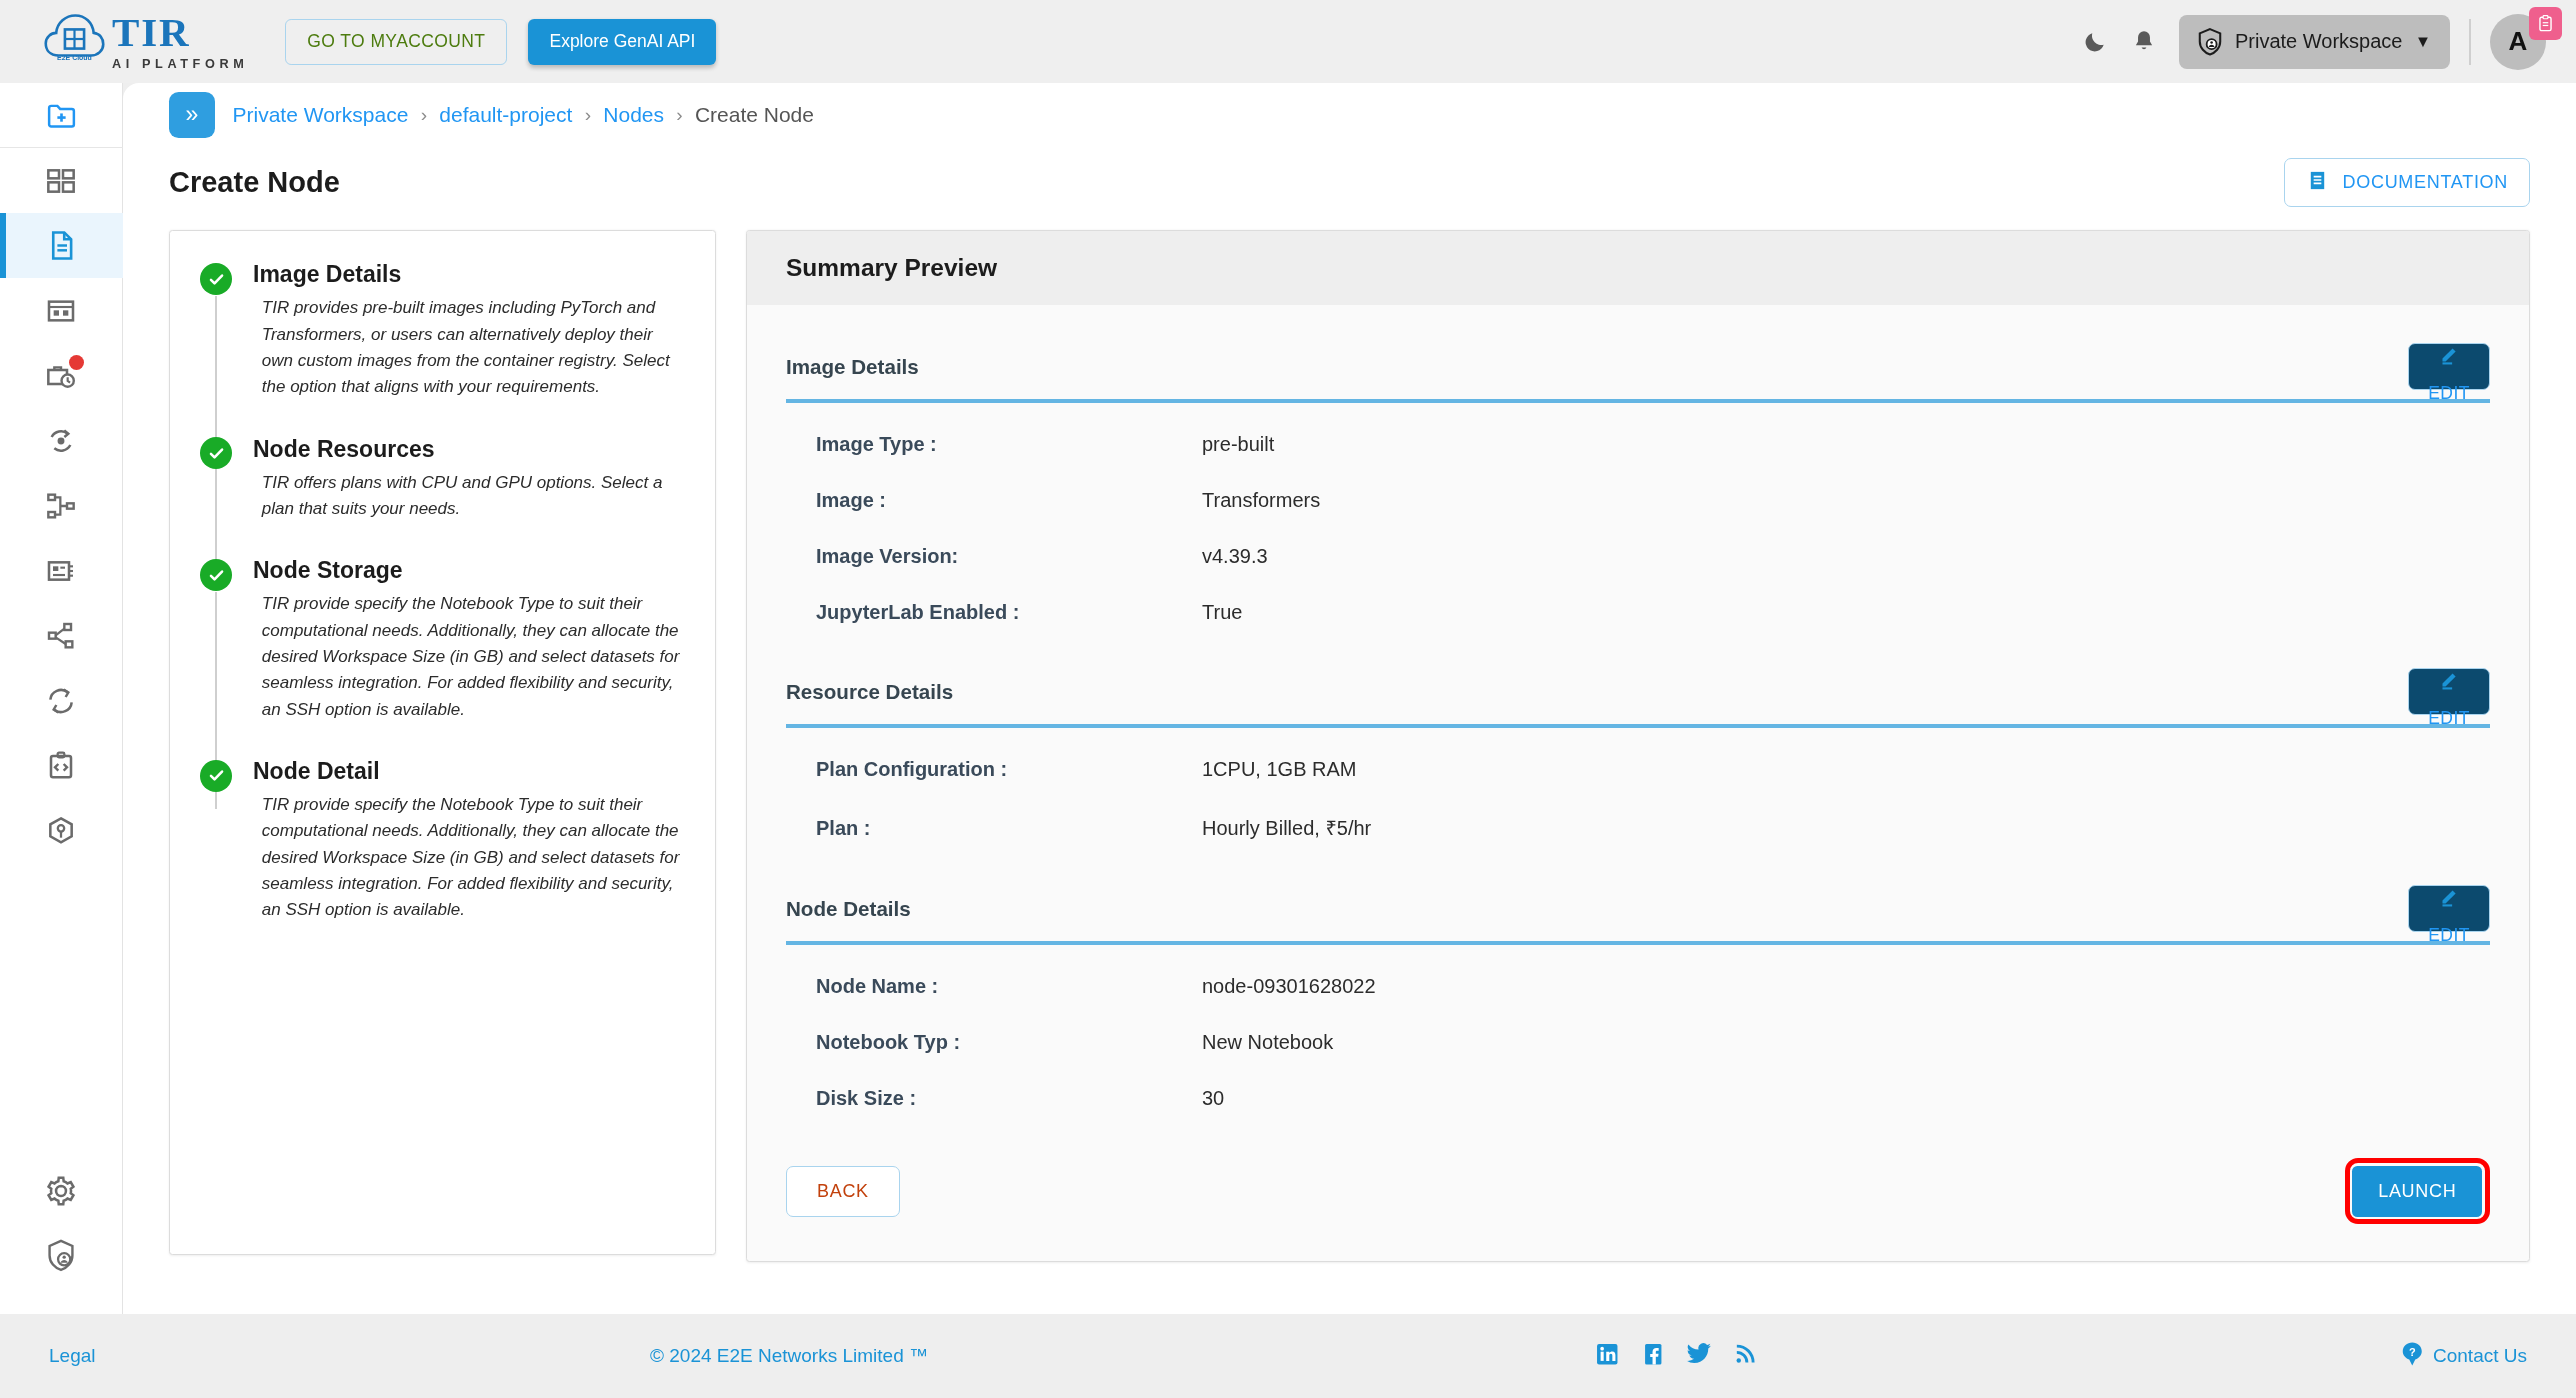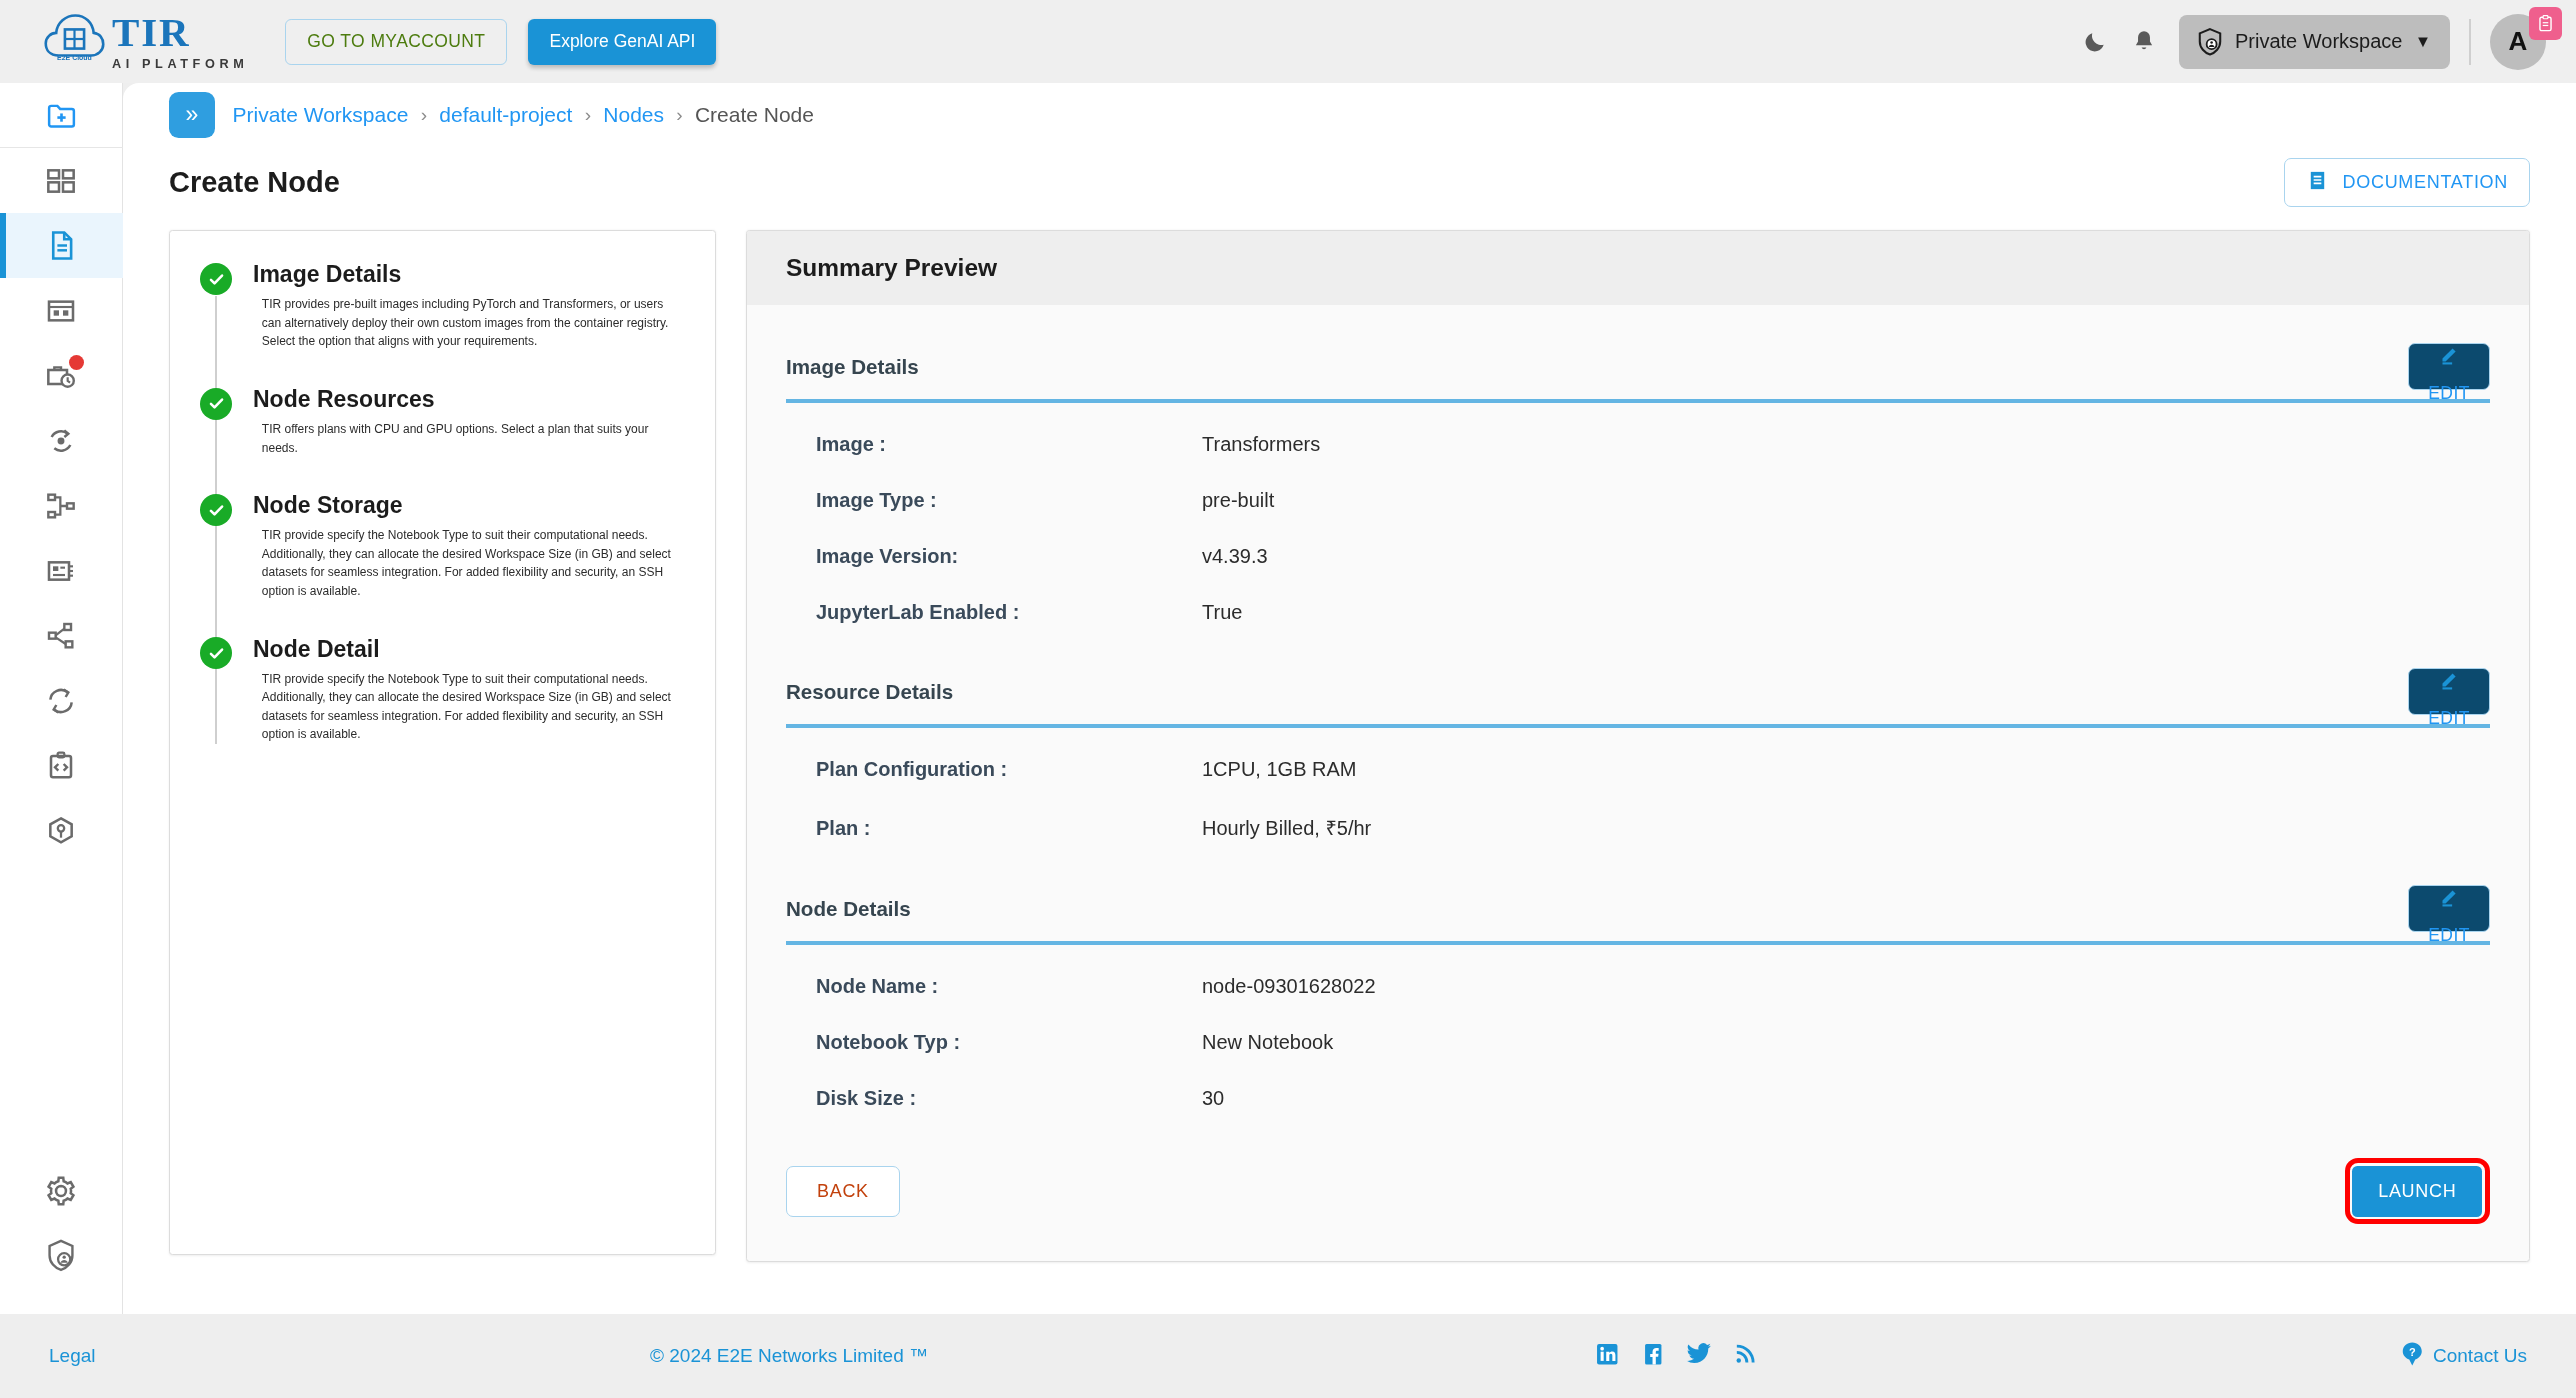--- a/index.html
+++ b/index.html
@@ -123,21 +123,21 @@
   .step { position: relative; padding-left: 53px; margin-bottom: 35px; }
   .step:last-child { margin-bottom: 0; }
   .step-bullet {
     position: absolute; left: 0; top: 1.8px; width: 32px; height: 32px; border-radius: 50%;
     background: #19ab27; display: flex; align-items: center; justify-content: center;
   }
   .step-line {
     position: absolute; left: 15px; top: 35px; width: 1.8px; background: #cfcfcf;
   }
   .step-title { font-size: 23px; font-weight: bold; color: #1c1c1c; margin-bottom: 7px; }
-  .step-desc { font-size: 12px; line-height: 1.55; color: #2c2c2c; padding-left: 8.8px; }
+  .step-desc { font-size: 17px; line-height: 1.55; color: #2c2c2c; padding-left: 8.8px; font-style: italic; }
 
   
   .summary-card {
     flex: 1; min-width: 0; border: 0.9px solid #dcdcdc; border-radius: 3.5px;
     background: #fafafa; box-shadow: 0 0.9px 2.6px rgba(0,0,0,.07); overflow: hidden;
   }
   .summary-head {
     background: #eeeeee; padding: 23px 39px; font-size: 24.5px; font-weight: bold; color: #1c1c1c;
   }
   .summary-body { padding: 19px 39px 0 39px; background: #fafafa; }
@@ -476,26 +476,26 @@
                       <path d="M4 16.5L15.5 5l3.5 3.5L7.5 20H4z" fill="#1a93d6"></path>
                       <rect x="4" y="21" width="11" height="2.4" fill="#1a93d6"></rect>
                     </svg>
                   </span>
                   <span>EDIT</span>
                 </button>
               </div>
               <div class="sec-rule"></div>
               <div class="kv-list">
                 <div class="kv-row">
+                  <div class="kv-key">Image Type :</div>
+                  <div class="kv-val">pre-built</div>
+                </div>
+                <div class="kv-row">
                   <div class="kv-key">Image :</div>
                   <div class="kv-val">Transformers</div>
-                </div>
-                <div class="kv-row">
-                  <div class="kv-key">Image Type :</div>
-                  <div class="kv-val">pre-built</div>
                 </div>
                 <div class="kv-row">
                   <div class="kv-key">Image Version:</div>
                   <div class="kv-val">v4.39.3</div>
                 </div>
                 <div class="kv-row">
                   <div class="kv-key">JupyterLab Enabled :</div>
                   <div class="kv-val">True</div>
                 </div>
               </div>

